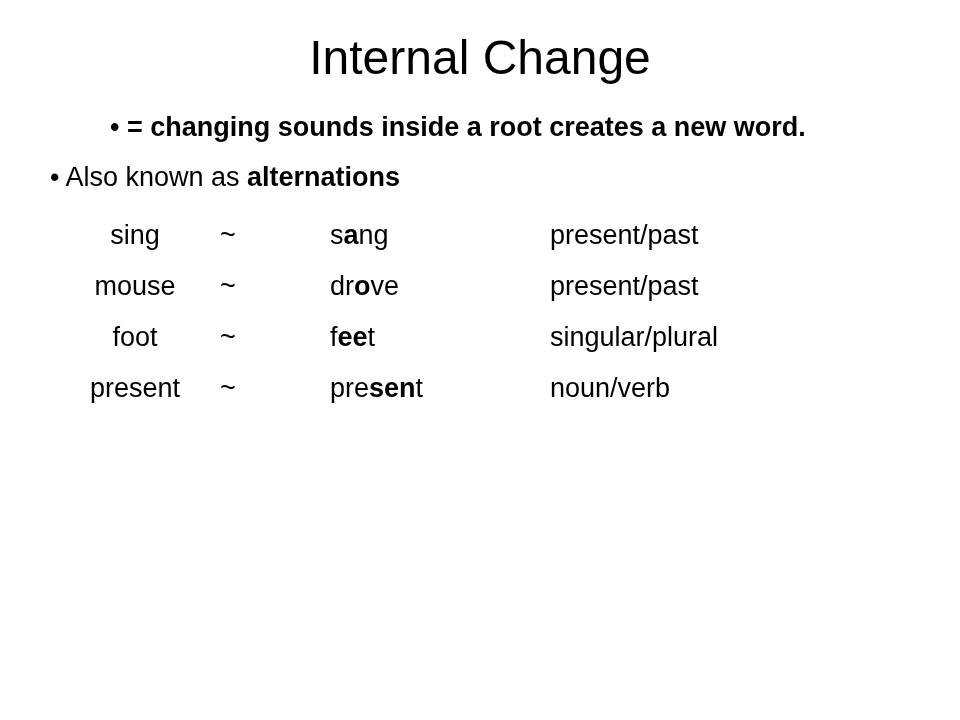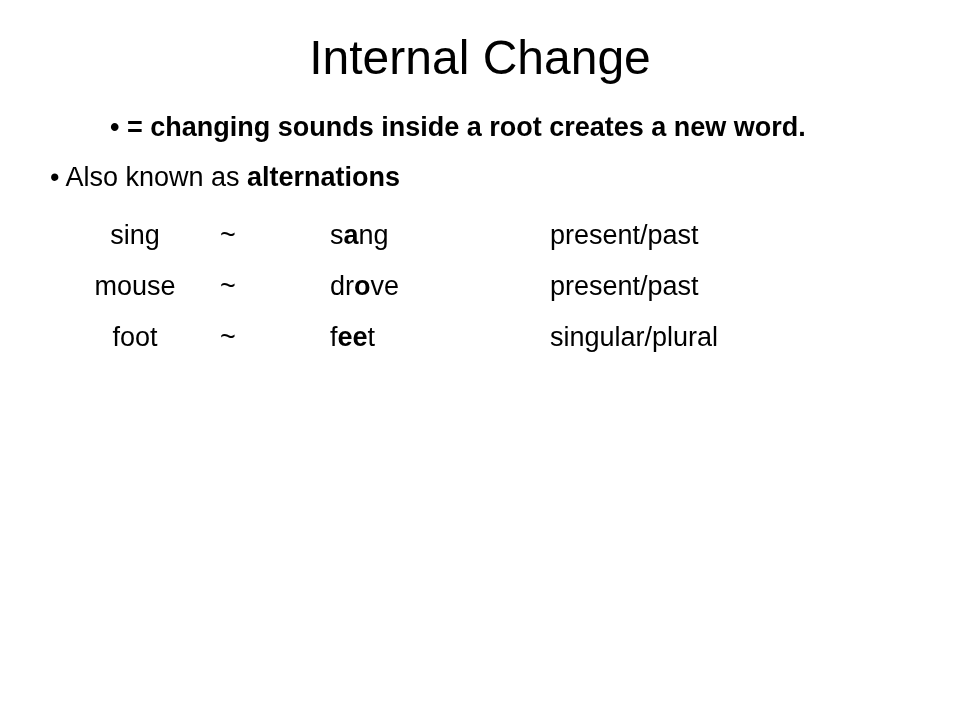--- a/index.html
+++ b/index.html
@@ -75,16 +75,22 @@
           <td class="col-tilde">~</td>
           <td class="col-alt"><span>dr</span><span class="bold">o</span><span>ve</span></td>
           <td class="col-gloss">present/past</td>
         </tr>
         <tr>
           <td class="col-base">foot</td>
           <td class="col-tilde">~</td>
           <td class="col-alt"><span>f</span><span class="bold">ee</span><span>t</span></td>
           <td class="col-gloss">singular/plural</td>
         </tr>
+        <tr>
+          <td class="col-base">present</td>
+          <td class="col-tilde">~</td>
+          <td class="col-alt"><span>pre</span><span class="bold">sen</span><span>t</span></td>
+          <td class="col-gloss">noun/verb</td>
+        </tr>
       </tbody>
   </table>
 
 </div>
 
 </body></html>

